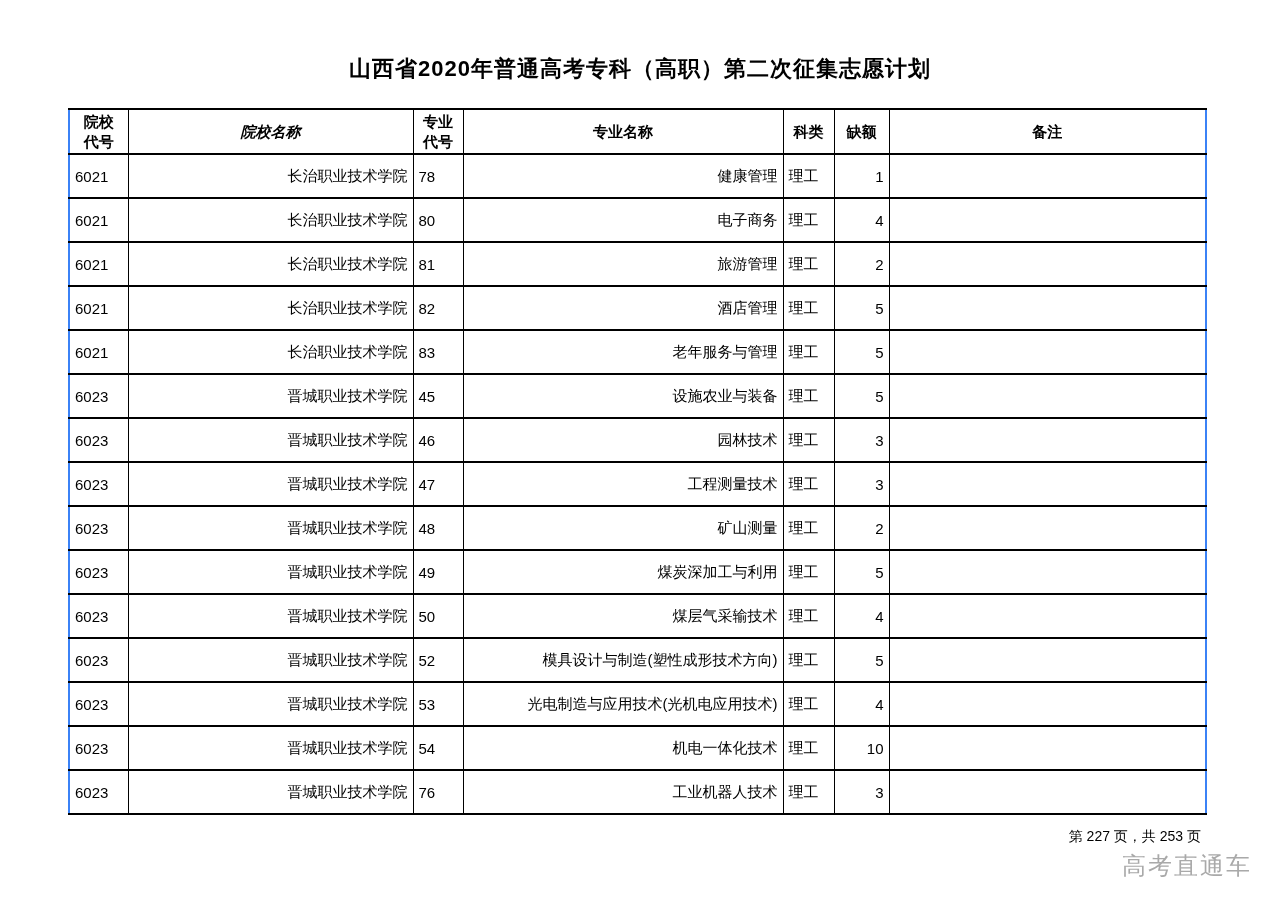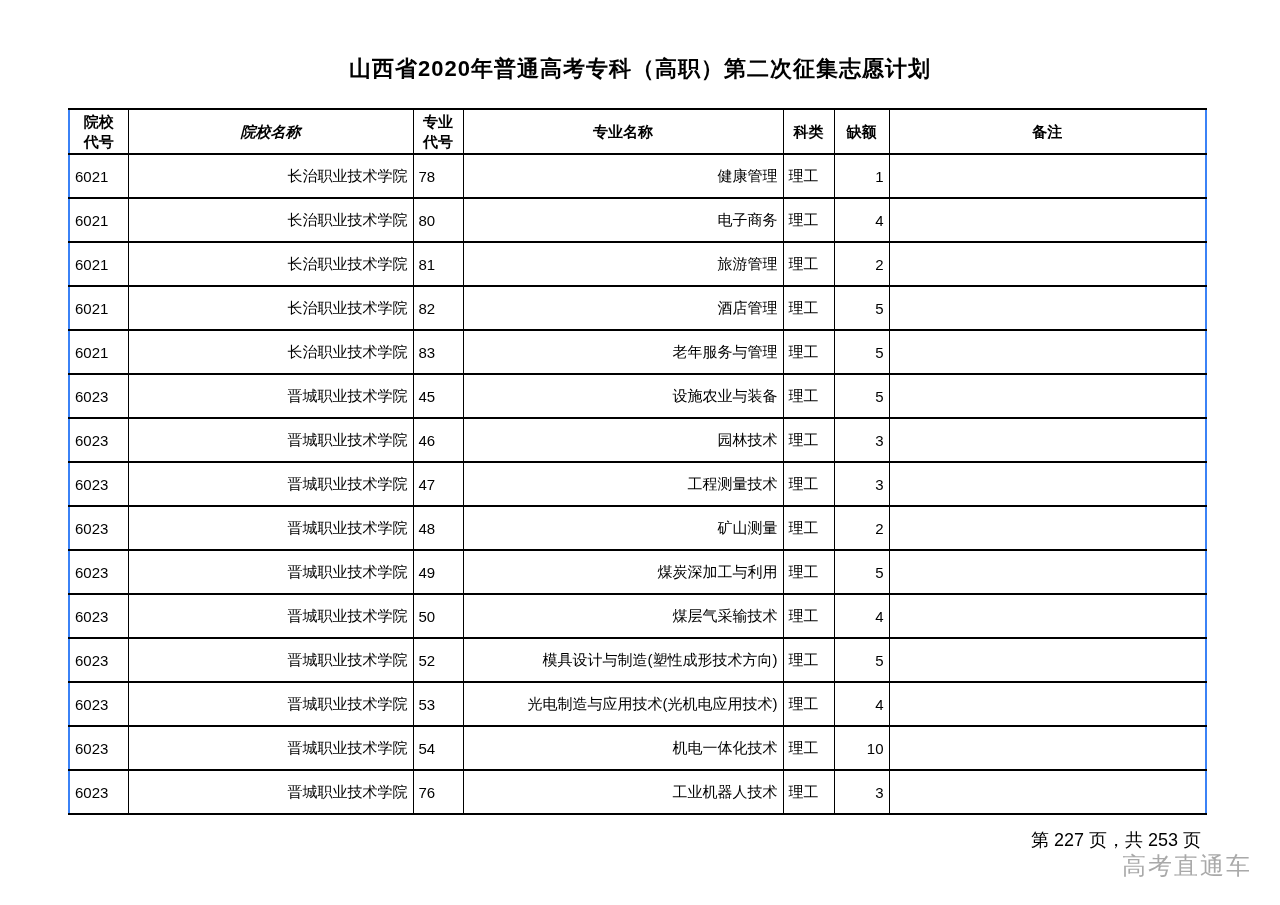--- a/index.html
+++ b/index.html
@@ -62,21 +62,21 @@
     position: absolute;
     left: 81px;
     top: 827px;
     font-size: 14px;
     font-weight: bold;
   }
   .pageinfo {
     position: absolute;
     right: 79px;
     top: 828px;
-    font-size: 18px;
+    font-size: 14px;
     color: #000000;
   }
   .watermark {
     position: absolute;
     right: 28px;
     top: 850px;
     font-size: 24px;
     letter-spacing: 2px;
   }
 </style>

